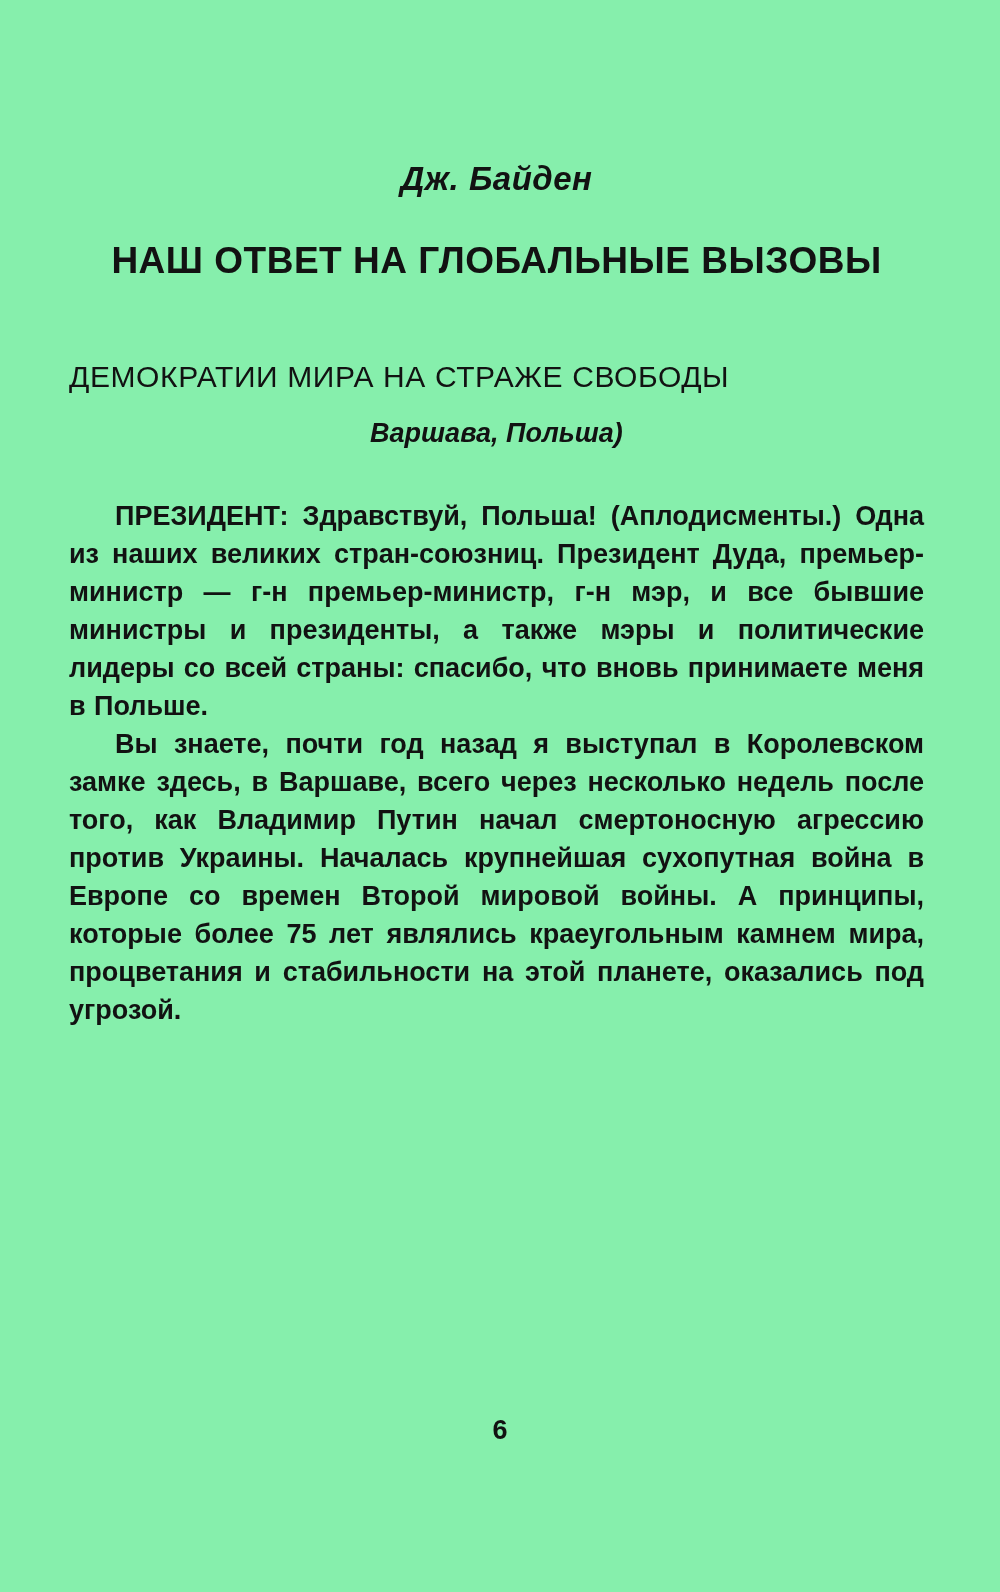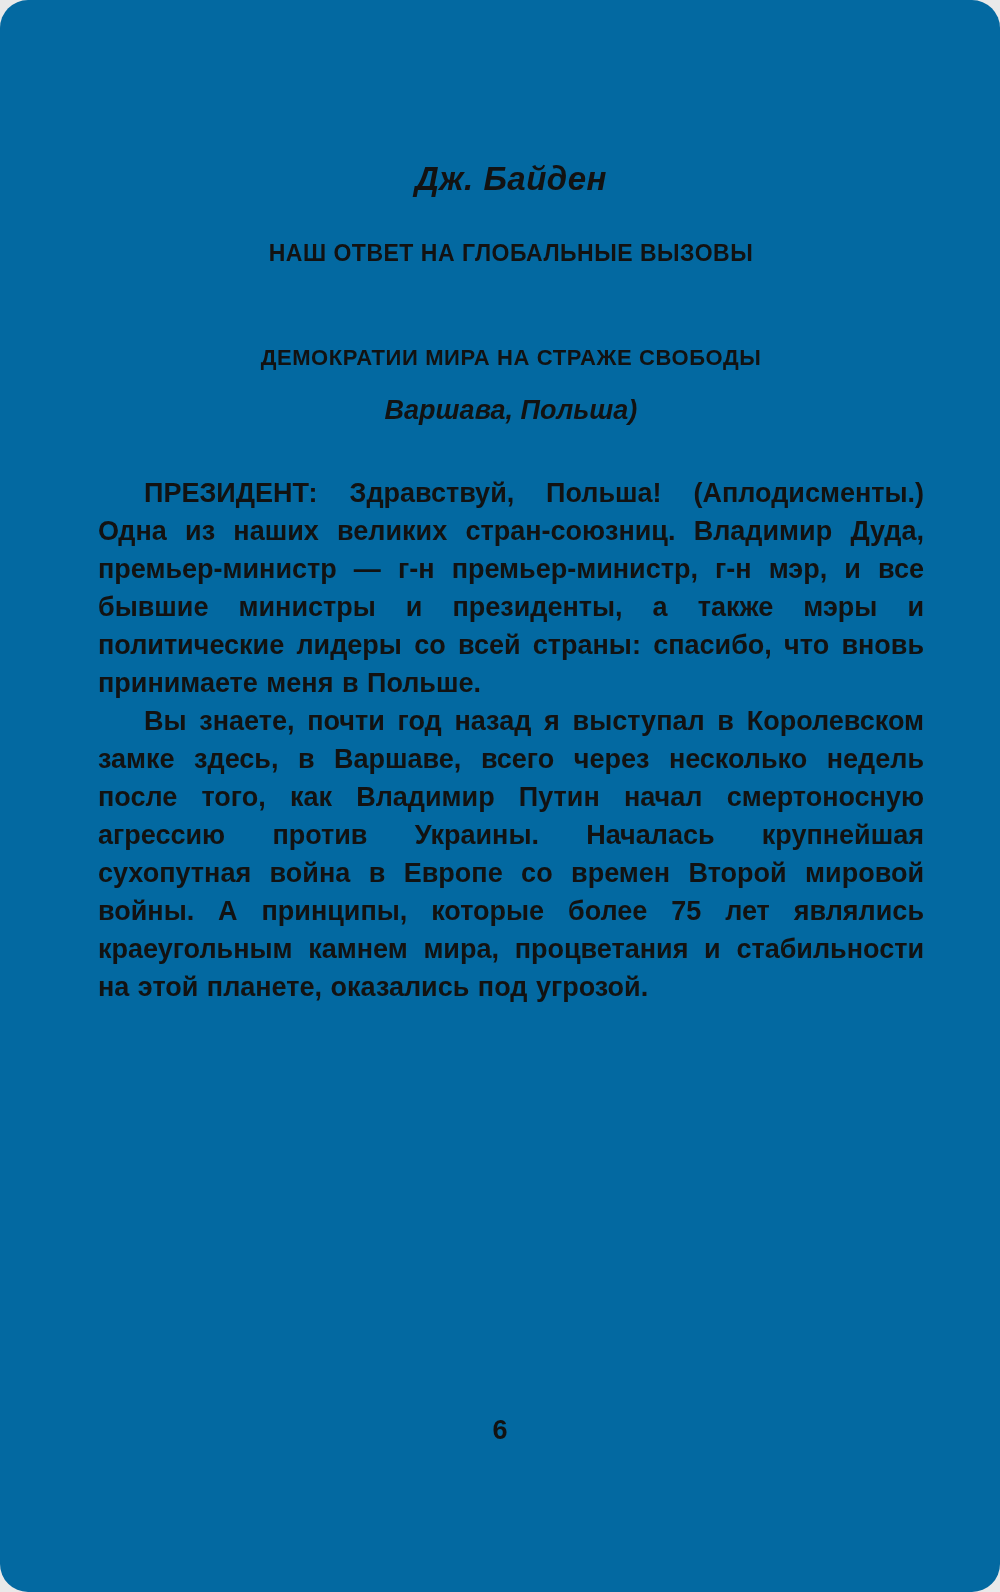--- a/index.html
+++ b/index.html
@@ -5,47 +5,46 @@
   html, body {
     margin: 0;
     padding: 0;
     background: #e9e9e9;
   }
   .page {
     position: relative;
     width: 1000px;
     height: 1592px;
     margin: 0 auto;
-    background: #0369a1;
+    background: #86efac;
     box-sizing: border-box;
-    padding: 160px 76px 0 98px;
+    padding: 160px 76px 0 69px;
     font-family: "Liberation Sans", "DejaVu Sans", sans-serif;
     color: #121212;
     overflow: hidden;
-    border-radius: 28px;
   }
   .author-line {
     text-align: center;
     font-size: 33px;
     font-weight: 700;
     font-style: italic;
     margin: 0 0 42px 0;
     letter-spacing: 0.5px;
   }
   .chapter-title {
     text-align: center;
-    font-size: 23px;
+    font-size: 37px;
     font-weight: 700;
     margin: 0 0 78px 0;
     letter-spacing: 0.5px;
   }
   .section-heading {
-    text-align: center;
-    font-size: 22px;
-    font-weight: 700;
+    text-align: left;
+    font-size: 30px;
+    font-weight: 400;
     margin: 0 0 20px 0;
     letter-spacing: 0.6px;
   }
   .speech-note {
     text-align: center;
     font-size: 27px;
     font-weight: 700;
     font-style: italic;
     margin: 0;
     line-height: 1.45;
@@ -79,19 +78,19 @@
 
   <h2 class="author-line">Дж. Байден</h2>
 
   <h1 class="chapter-title">НАШ ОТВЕТ НА ГЛОБАЛЬНЫЕ ВЫЗОВЫ</h1>
 
   <h3 class="section-heading">ДЕМОКРАТИИ МИРА НА СТРАЖЕ СВОБОДЫ</h3>
 
   <p class="speech-note">Варшава, Польша)</p>
 
   <div class="body-block">
-    <p class="body-paragraph">ПРЕЗИДЕНТ: Здравствуй, Польша! (Аплодисменты.) Одна из наших великих стран-союзниц. Владимир Дуда, премьер-министр — г-н премьер-министр, г-н мэр, и все бывшие министры и президенты, а также мэры и политические лидеры со всей страны: спасибо, что вновь принимаете меня в Польше.</p>
+    <p class="body-paragraph">ПРЕЗИДЕНТ: Здравствуй, Польша! (Аплодисменты.) Одна из наших великих стран-союзниц. Президент Дуда, премьер-министр — г-н премьер-министр, г-н мэр, и все бывшие министры и президенты, а также мэры и политические лидеры со всей страны: спасибо, что вновь принимаете меня в Польше.</p>
     <p class="body-paragraph">Вы знаете, почти год назад я выступал в Королевском замке здесь, в Варшаве, всего через несколько недель после того, как Владимир Путин начал смертоносную агрессию против Украины. Началась крупнейшая сухопутная война в Европе со времен Второй мировой войны. А принципы, которые более 75 лет являлись краеугольным камнем мира, процветания и стабильности на этой планете, оказались под угрозой.</p>
   </div>
 
   <div class="page-number">6</div>
 
 </div>
 
 </body></html>

